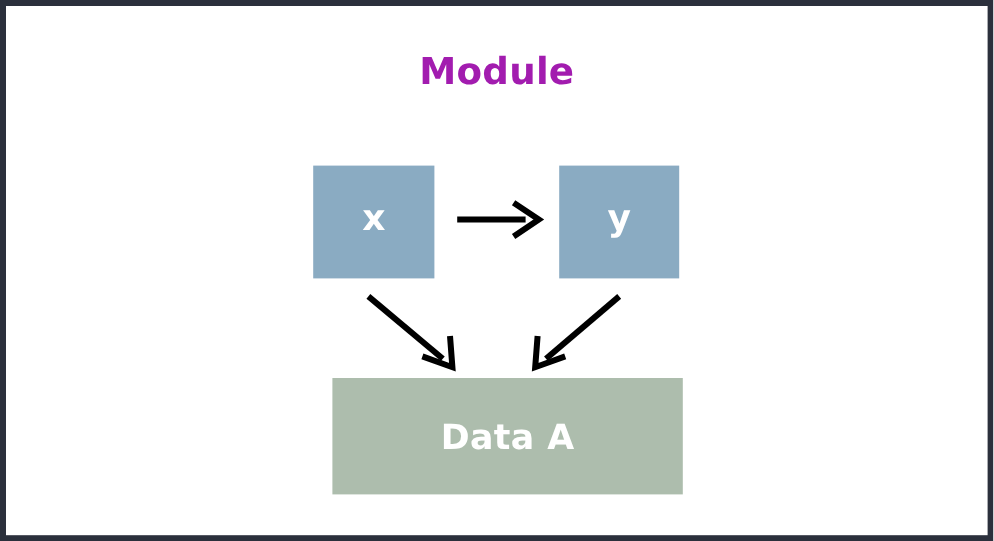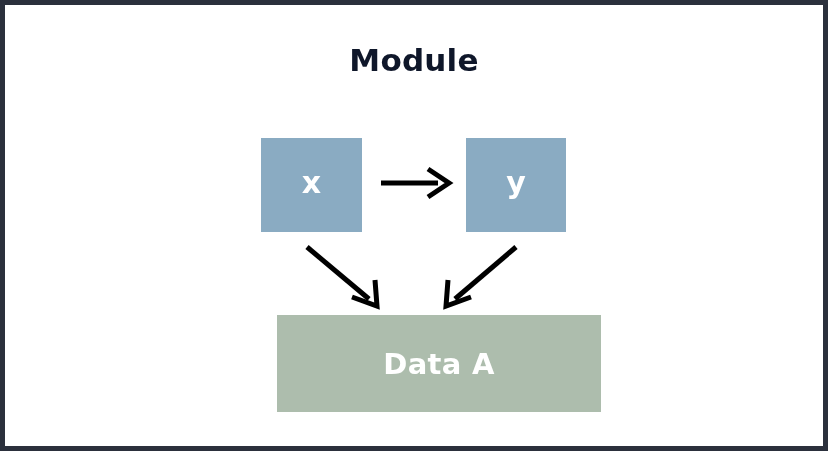--- a/index.html
+++ b/index.html
@@ -30,21 +30,21 @@
     pointer-events: none;
   }
   .diagram-title {
     position: absolute;
     left: 0;
     top: 42px;
     width: 828px;
     text-align: center;
     font-size: 31px;
     font-weight: bold;
-    color: #0f172a;
+    color: #a21caf;
     letter-spacing: 0.2px;
   }
   .node {
     position: absolute;
     box-sizing: border-box;
     display: flex;
     align-items: center;
     justify-content: center;
     color: #ffffff;
     font-weight: bold;
@@ -67,21 +67,21 @@
   }
   .node-x .glyph, .node-y .glyph {
     display: block;
     line-height: 1;
     position: relative;
     top: -2px;
   }
   .node-data {
     left: 277px;
     top: 315px;
-    width: 324px;
+    width: 292px;
     height: 97px;
     background: #adbdad;
     font-size: 29px;
     letter-spacing: 0.3px;
   }
   .edge-layer {
     position: absolute;
     left: 0;
     top: 0;
     width: 828px;

